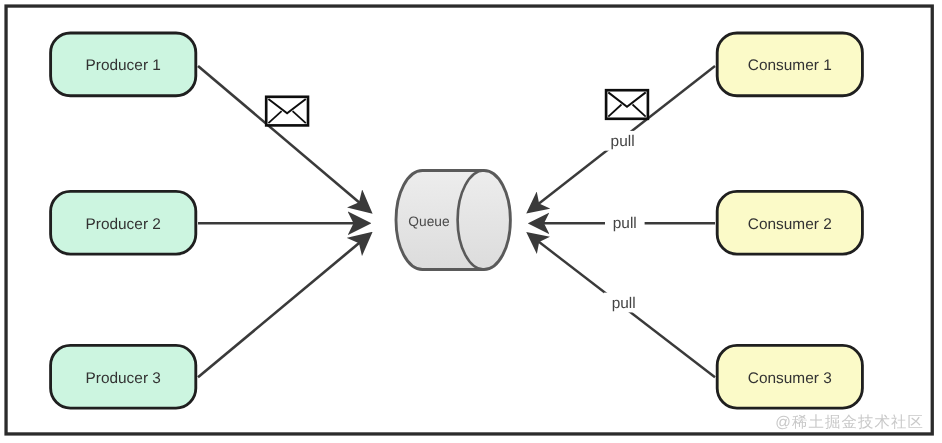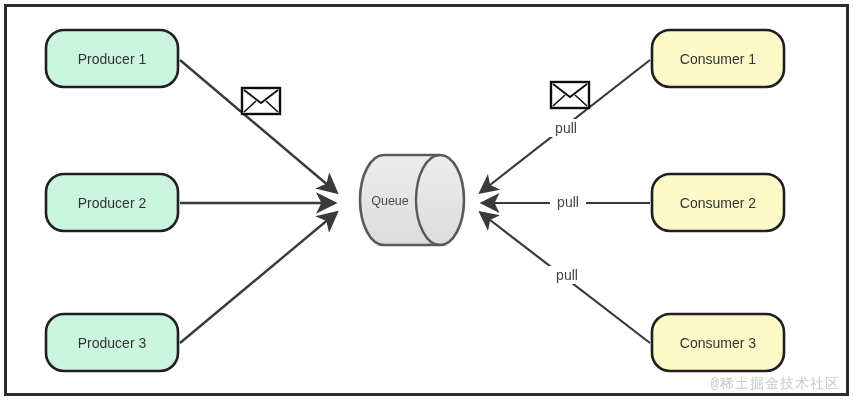--- a/index.html
+++ b/index.html
@@ -44,21 +44,21 @@
   }
   .queue-label {
     font-family: "Liberation Sans", sans-serif;
     font-size: 12.5px;
     fill: #4a4a4a;
   }
   .watermark-text {
     position: absolute;
     right: 16px;
     bottom: 10px;
-    font-family: Liberation Mono, monospace;
+    font-family: Liberation Sans, sans-serif;
     font-size: 14px;
     color: #c9c9c9;
     letter-spacing: 1px;
     white-space: nowrap;
     user-select: none;
   }
 </style>
 </head>
 <body>
 

